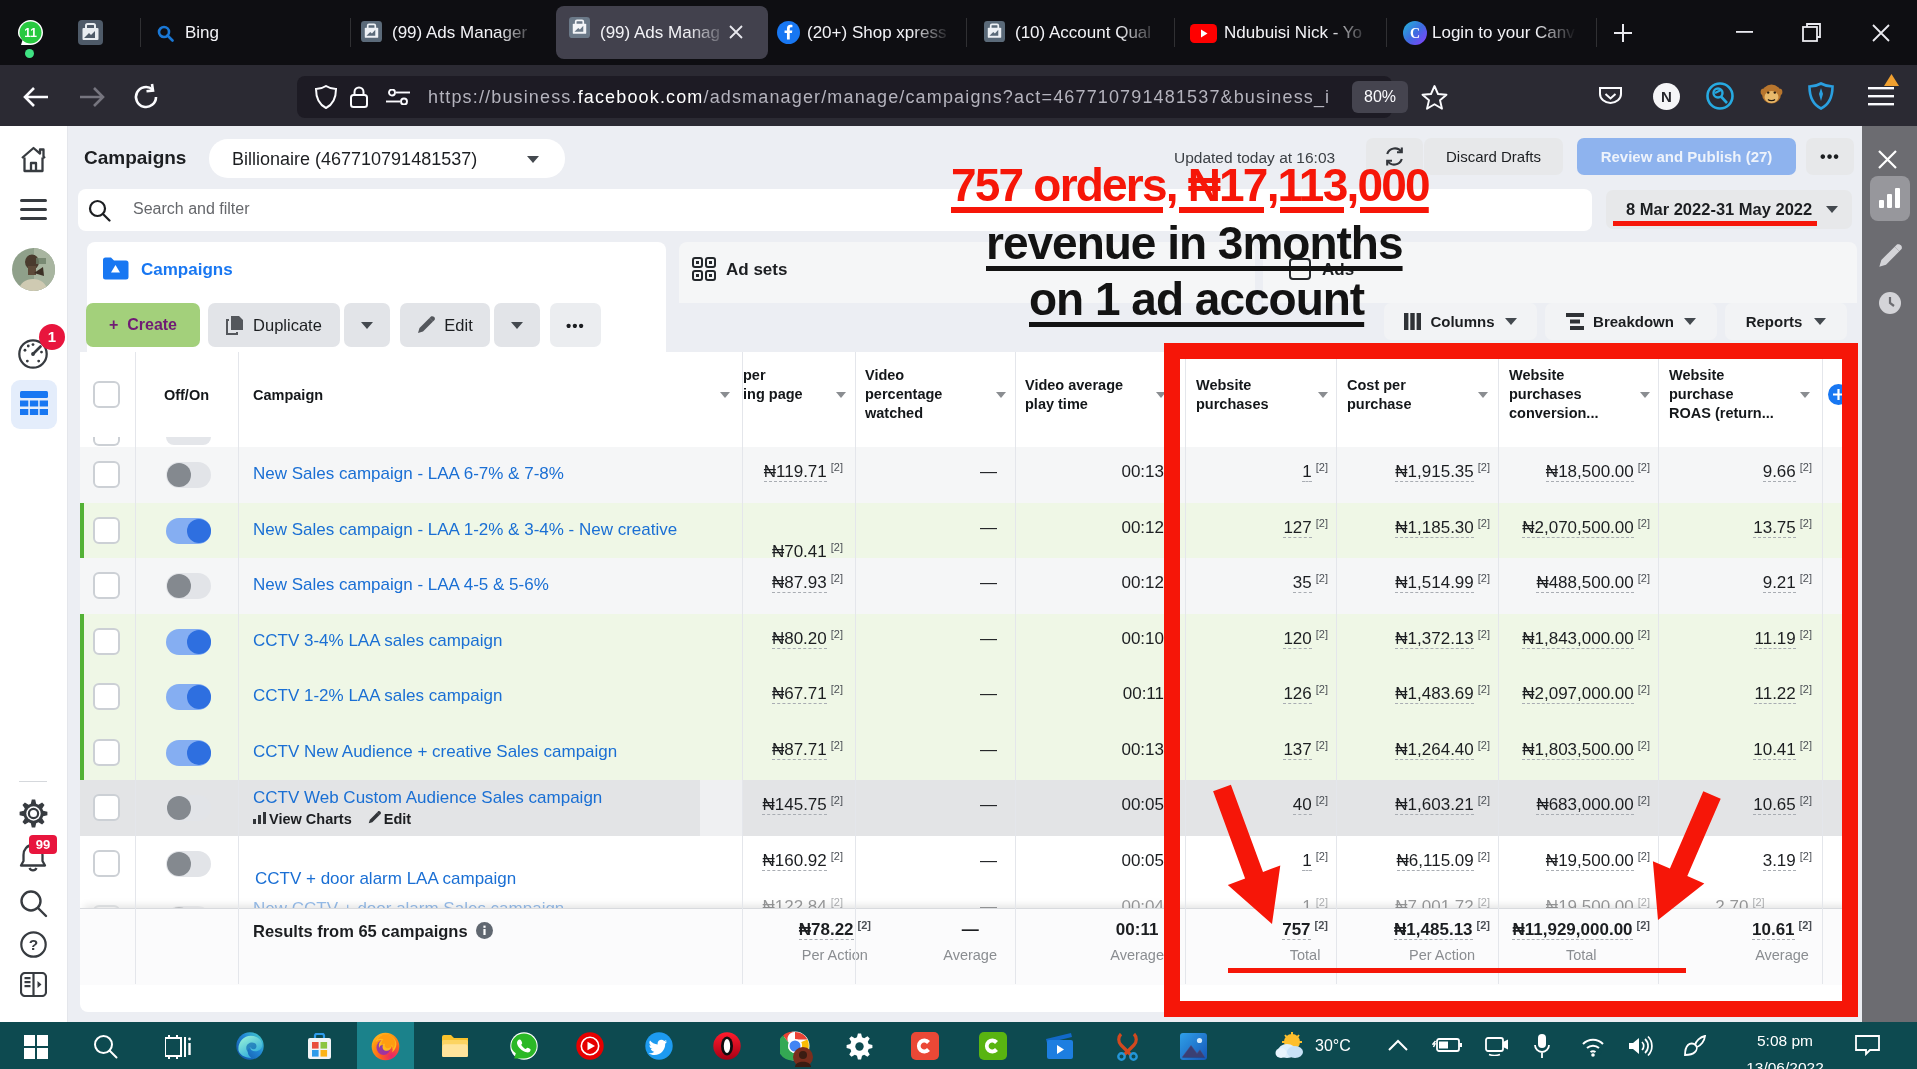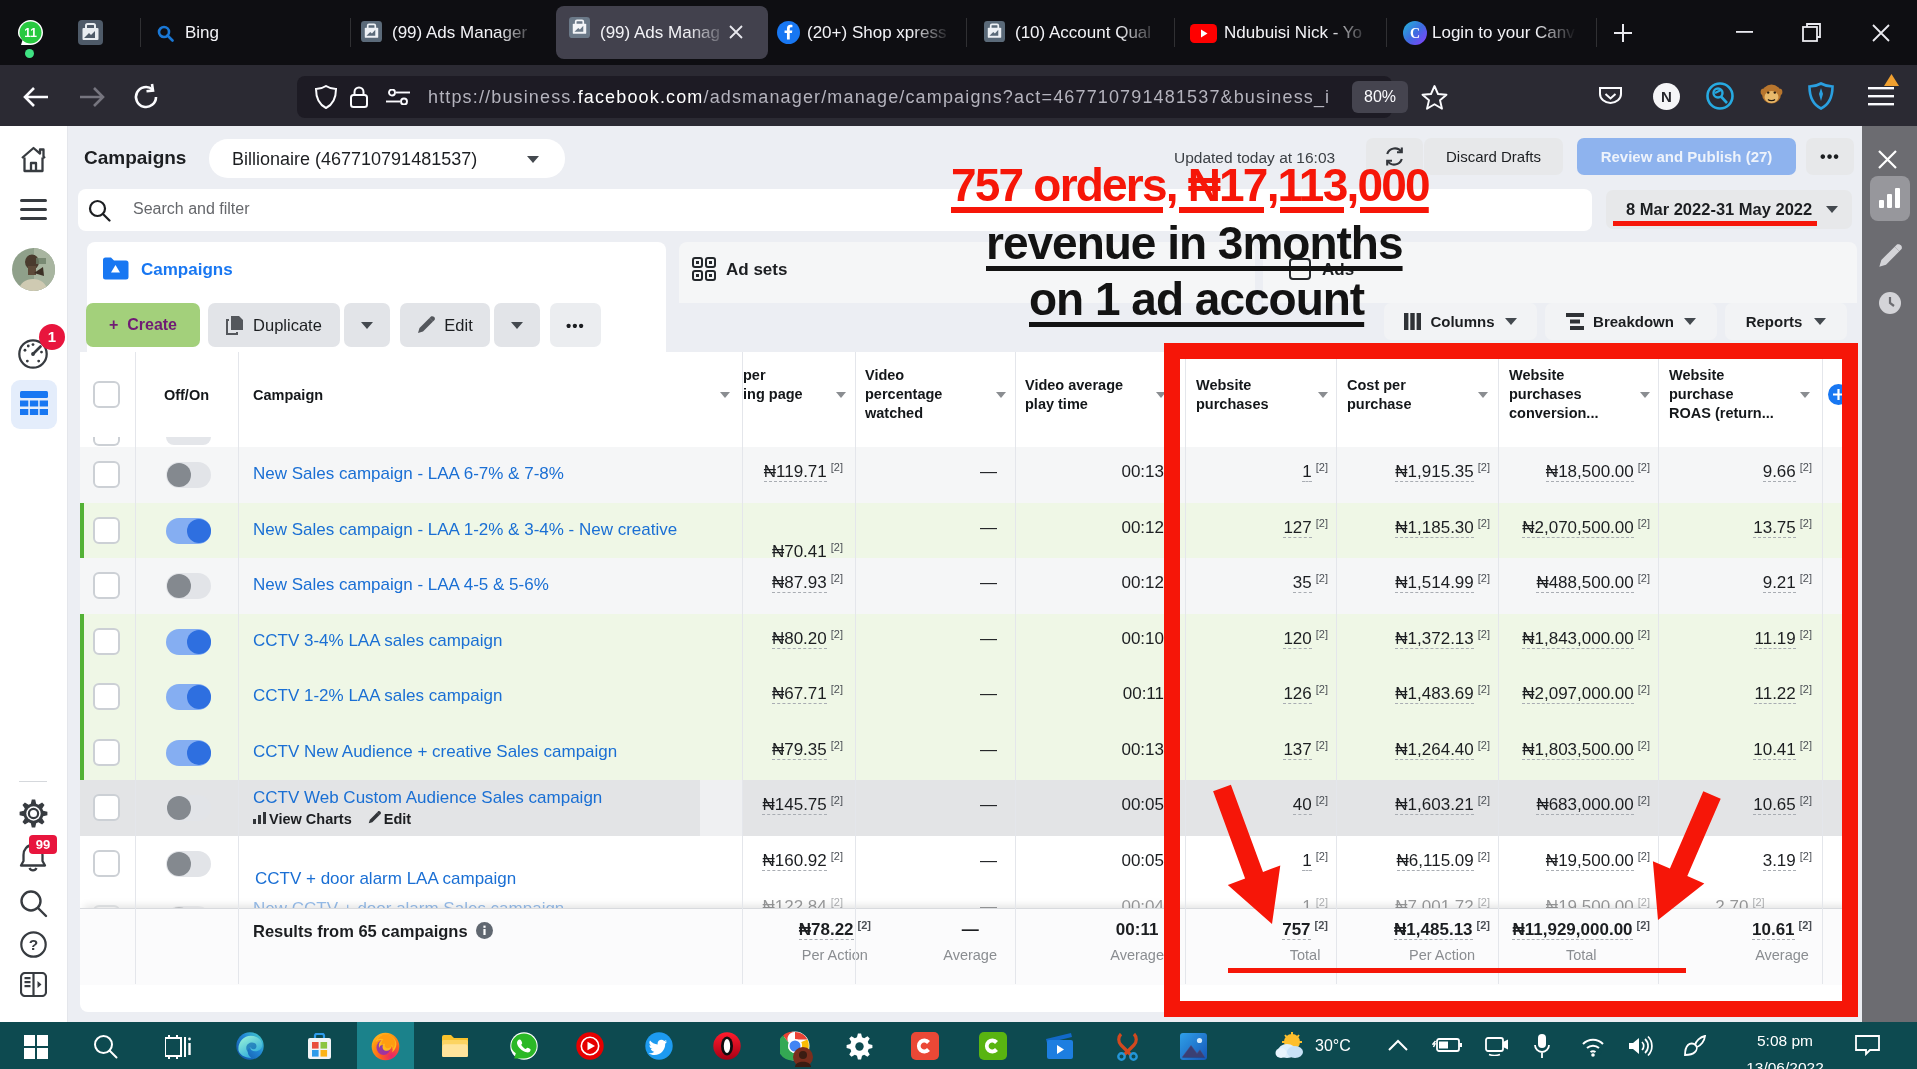--- a/index.html
+++ b/index.html
@@ -468,21 +468,21 @@
 <div class="cell num" style="left:1428px;width:142px;top:15px;"><span class="dash-u">₦2,097,000.00</span><span class="sup">[2]</span></div>
 <div class="cell num" style="left:1588px;width:144px;top:15px;"><span class="dash-u">11.22</span><span class="sup">[2]</span></div>
 </div>
 <div class="row" style="top:372.5px;height:55.5px;background:#eff7e6;border-bottom:1px solid #e9ebee;overflow:hidden;">
 <div class="abs" style="left:0;top:0;width:4px;height:56px;background:#53b235;"></div>
 <div class="cb" style="left:13px;top:14px;"></div>
 <div class="toggle" style="left:86px;top:15px;background:#85aef2;">
           <div class="abs" style="left:21px;top:1px;width:24px;height:24px;border-radius:12px;background:#2e6fe0;"></div>
         </div>
 <div class="abs link" style="left:173px;top:17px;">CCTV New Audience + creative Sales campaign</div>
-<div class="cell num" style="left:662px;width:101px;top:15px;"><span class="dash-u">₦79.35</span><span class="sup">[2]</span></div>
+<div class="cell num" style="left:662px;width:101px;top:15px;"><span class="dash-u">₦87.71</span><span class="sup">[2]</span></div>
 <div class="cell num" style="left:785px;width:132px;top:15px;">—</div>
 <div class="cell num" style="left:945px;width:139px;top:15px;">00:13</div>
 <div class="cell num" style="left:1116px;width:132px;top:15px;"><span class="dash-u">137</span><span class="sup">[2]</span></div>
 <div class="cell num" style="left:1266px;width:144px;top:15px;"><span class="dash-u">₦1,264.40</span><span class="sup">[2]</span></div>
 <div class="cell num" style="left:1428px;width:142px;top:15px;"><span class="dash-u">₦1,803,500.00</span><span class="sup">[2]</span></div>
 <div class="cell num" style="left:1588px;width:144px;top:15px;"><span class="dash-u">10.41</span><span class="sup">[2]</span></div>
 </div>
 <div class="row" style="top:428.0px;height:55.5px;background:#e3e4e6;border-bottom:1px solid #e9ebee;overflow:hidden;">
 <div class="cb" style="left:13px;top:14px;"></div>
 <div class="toggle" style="left:86px;top:15px;background:#e2e4e8;">

